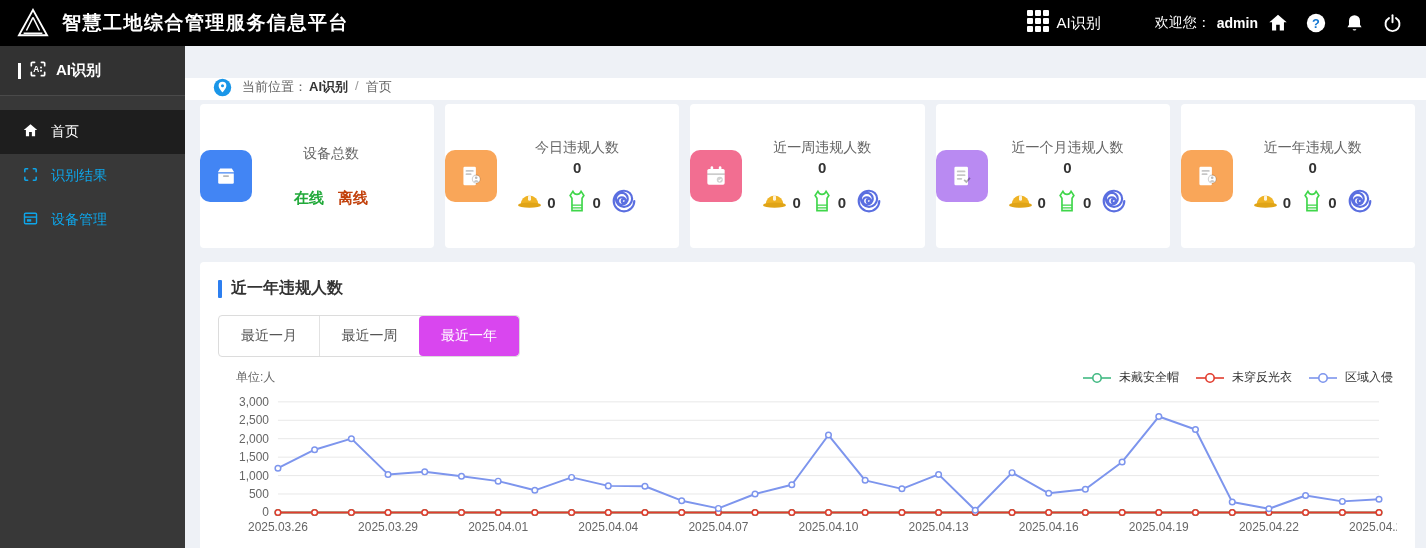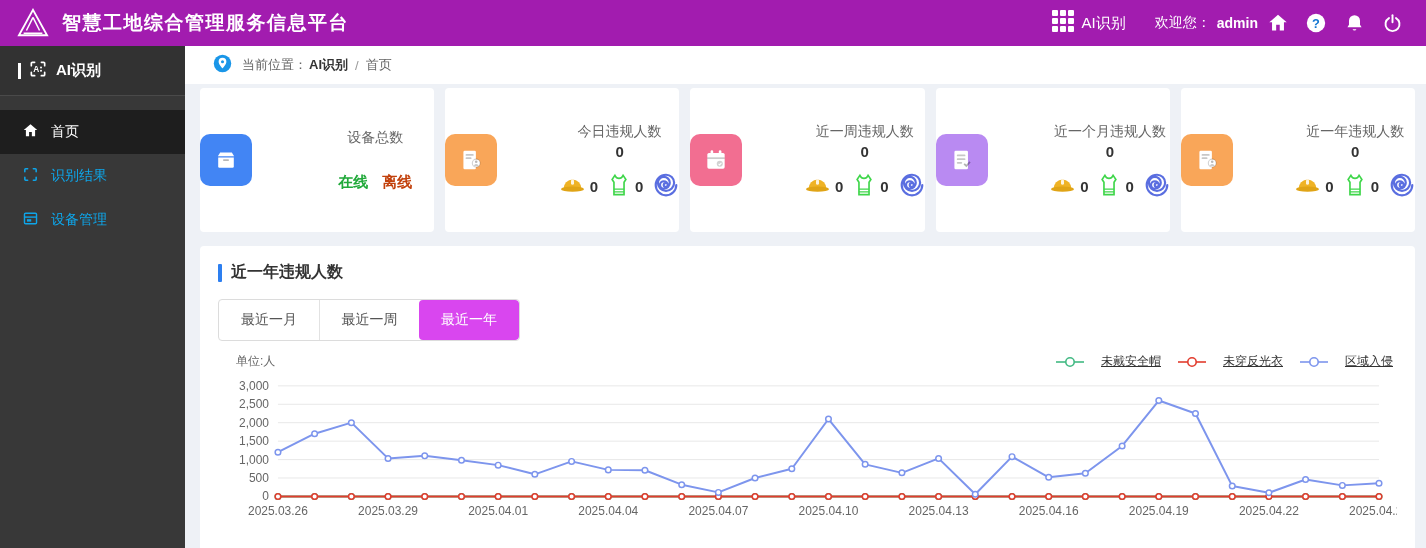--- a/index.html
+++ b/index.html
@@ -1,26 +1,26 @@
 <!DOCTYPE html>
 <html><head>
 <meta charset="utf-8">
 <style>
   * { margin:0; padding:0; box-sizing:border-box; }
   html,body { width:1426px; height:548px; overflow:hidden;
     font-family:"Liberation Sans","DejaVu Sans",sans-serif; background:#eef1f6; }
 
   
-  .header { height:46px; background:#a21caf; display:flex; align-items:center; color:#fff; }
+  .header { height:46px; background:#000000; display:flex; align-items:center; color:#fff; }
   .logo { margin-left:16px; display:flex; align-items:center; }
   .header-title { font-size:19px; font-weight:bold; letter-spacing:1.5px; margin-left:12px; }
   .header-right { margin-left:auto; display:flex; align-items:center; margin-right:16px; }
   .app-switcher { display:flex; align-items:center; cursor:pointer; }
   .app-switcher-label { font-size:15px; margin-left:8px; }
-  .welcome { font-size:14px; margin-left:29px; }
+  .welcome { font-size:14px; margin-left:54px; }
   .username { font-size:14px; font-weight:bold; margin-left:6px; }
   .hicon { width:36px; display:flex; justify-content:center; align-items:center; margin-left:2px; cursor:pointer; }
   .hicon:first-of-type { margin-left:14px; }
 
   
   .body-row { display:flex; height:502px; }
   .sidebar { width:185px; background:#383838; flex-shrink:0; }
   .main { flex:1; background:#eef1f6; overflow:hidden; }
 
   
@@ -28,31 +28,31 @@
     border-bottom:1px solid #4a4a4a; background:#323232; }
   .sb-bar { width:3px; height:16px; background:#fff; margin-right:7px; }
   .sb-title-text { color:#fff; font-size:15px; font-weight:bold; margin-left:8px; }
   .sb-menu { margin-top:14px; }
   .sb-item { height:44px; display:flex; align-items:center; padding-left:22px;
     color:#0ea5e9; font-size:14px; cursor:pointer; }
   .sb-item .sb-label { margin-left:12px; }
   .sb-item.active { background:#1e1e1e; color:#fff; }
 
   
-  .breadcrumb-bar { height:38px; background:#fff; display:flex; align-items:center;
-    padding-left:28px; font-size:13px; color:#666; }
+  .breadcrumb-bar { height:22px; background:#fff; display:flex; align-items:flex-start;
+    padding-left:28px; font-size:13px; color:#666;margin-top:32px; }
   .bc-label { margin-left:10px; }
   .bc-root { font-weight:bold; color:#333; margin-left:2px; }
   .bc-sep { margin:0 7px; color:#999; }
   .bc-current { color:#666; }
 
   
   .cards-row { display:flex; gap:11px; margin:4px 11px 0 15px; }
   .stat-card { flex:1; height:144px; background:#fff; border-radius:4px;
-    display:flex; align-items:center; justify-content:space-between; }
+    display:flex; align-items:center; justify-content:flex-start; }
   .icon-box { width:52px; height:52px; border-radius:10px; display:flex;
     align-items:center; justify-content:center; flex-shrink:0; margin-right:20px; }
   .card-info { display:flex; flex-direction:column; align-items:center; min-width:118px; }
   .card-title { font-size:14px; color:#666; }
   .card-value { font-size:15px; font-weight:bold; color:#333; margin-top:2px; }
   .mini-row { display:flex; align-items:center; margin-top:12px; }
   .mini-count { font-size:15px; font-weight:bold; color:#333; margin:4px 10px 0 5px; }
   .mini-ic { display:flex; align-items:flex-end; }
   .online-row { display:flex; margin-top:26px; font-size:15px; font-weight:bold; }
   .online { color:#21a93a; }
@@ -67,21 +67,21 @@
   .tabs { display:inline-flex; border:1px solid #dcdcdc; border-radius:4px;
     margin-top:16px; overflow:hidden; background:#fff; }
   .tab { width:100px; height:40px; display:flex; align-items:center; justify-content:center;
     font-size:14px; color:#555; cursor:pointer; border-left:1px solid #e2e2e2; }
   .tab:first-child { border-left:none; }
   .tab.active { background:#4aa0f0; color:#fff; border-radius:4px; border-left:none; }
   .chart-header-row { display:flex; align-items:center; margin-top:12px; }
   .unit-label { font-size:12px; color:#666; margin-left:18px; }
   .legend { margin-left:auto; display:flex; align-items:center; margin-right:4px; }
   .legend-item { display:flex; align-items:center; margin-left:16px; cursor:pointer; }
-  .legend-item .lg-label { font-size:12px; color:#333; margin-left:16px;text-decoration:underline; }
+  .legend-item .lg-label { font-size:12px; color:#333; margin-left:7px; }
   .chart-wrap { margin-top:2px; }
   .chart-wrap svg { display:block; width:100%; height:160px; }
 </style>
 </head>
 <body>
 
 <div class="header">
   <span class="logo">
     <svg width="34" height="30" viewBox="0 0 36 32" fill="none" stroke="#fff" stroke-width="2">
       <path d="M18 2 L33 29 H3 Z"></path>

